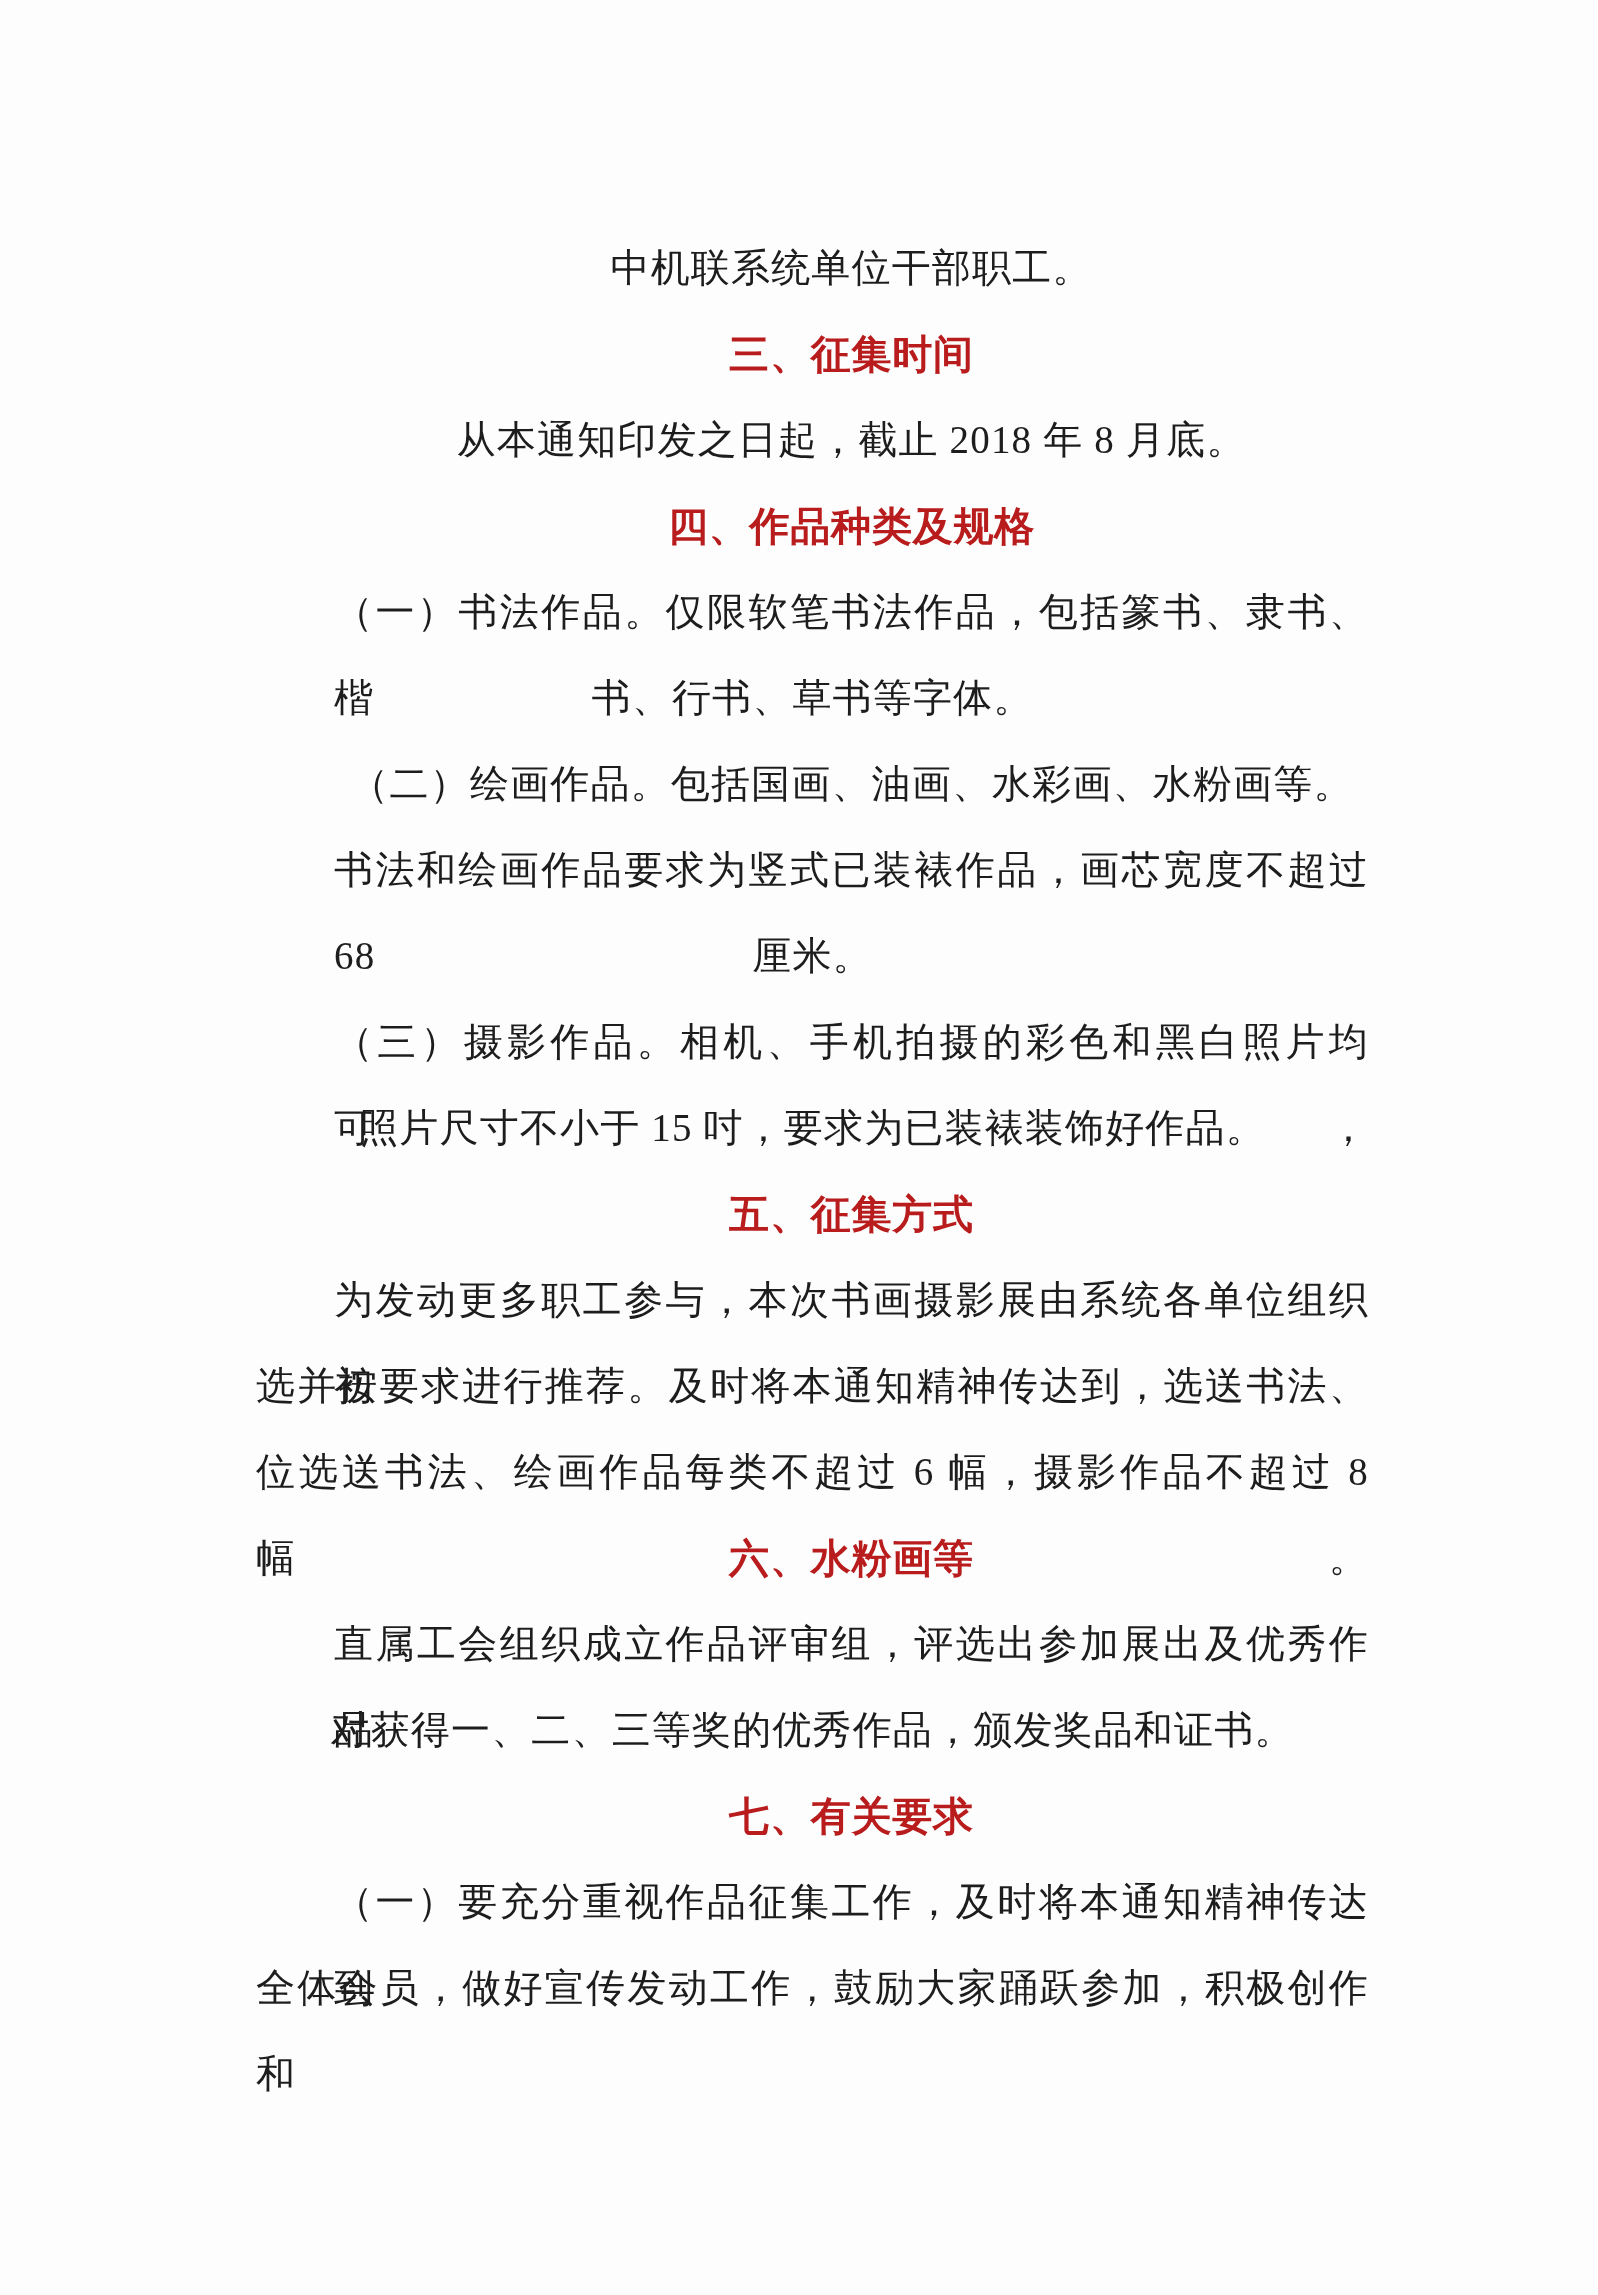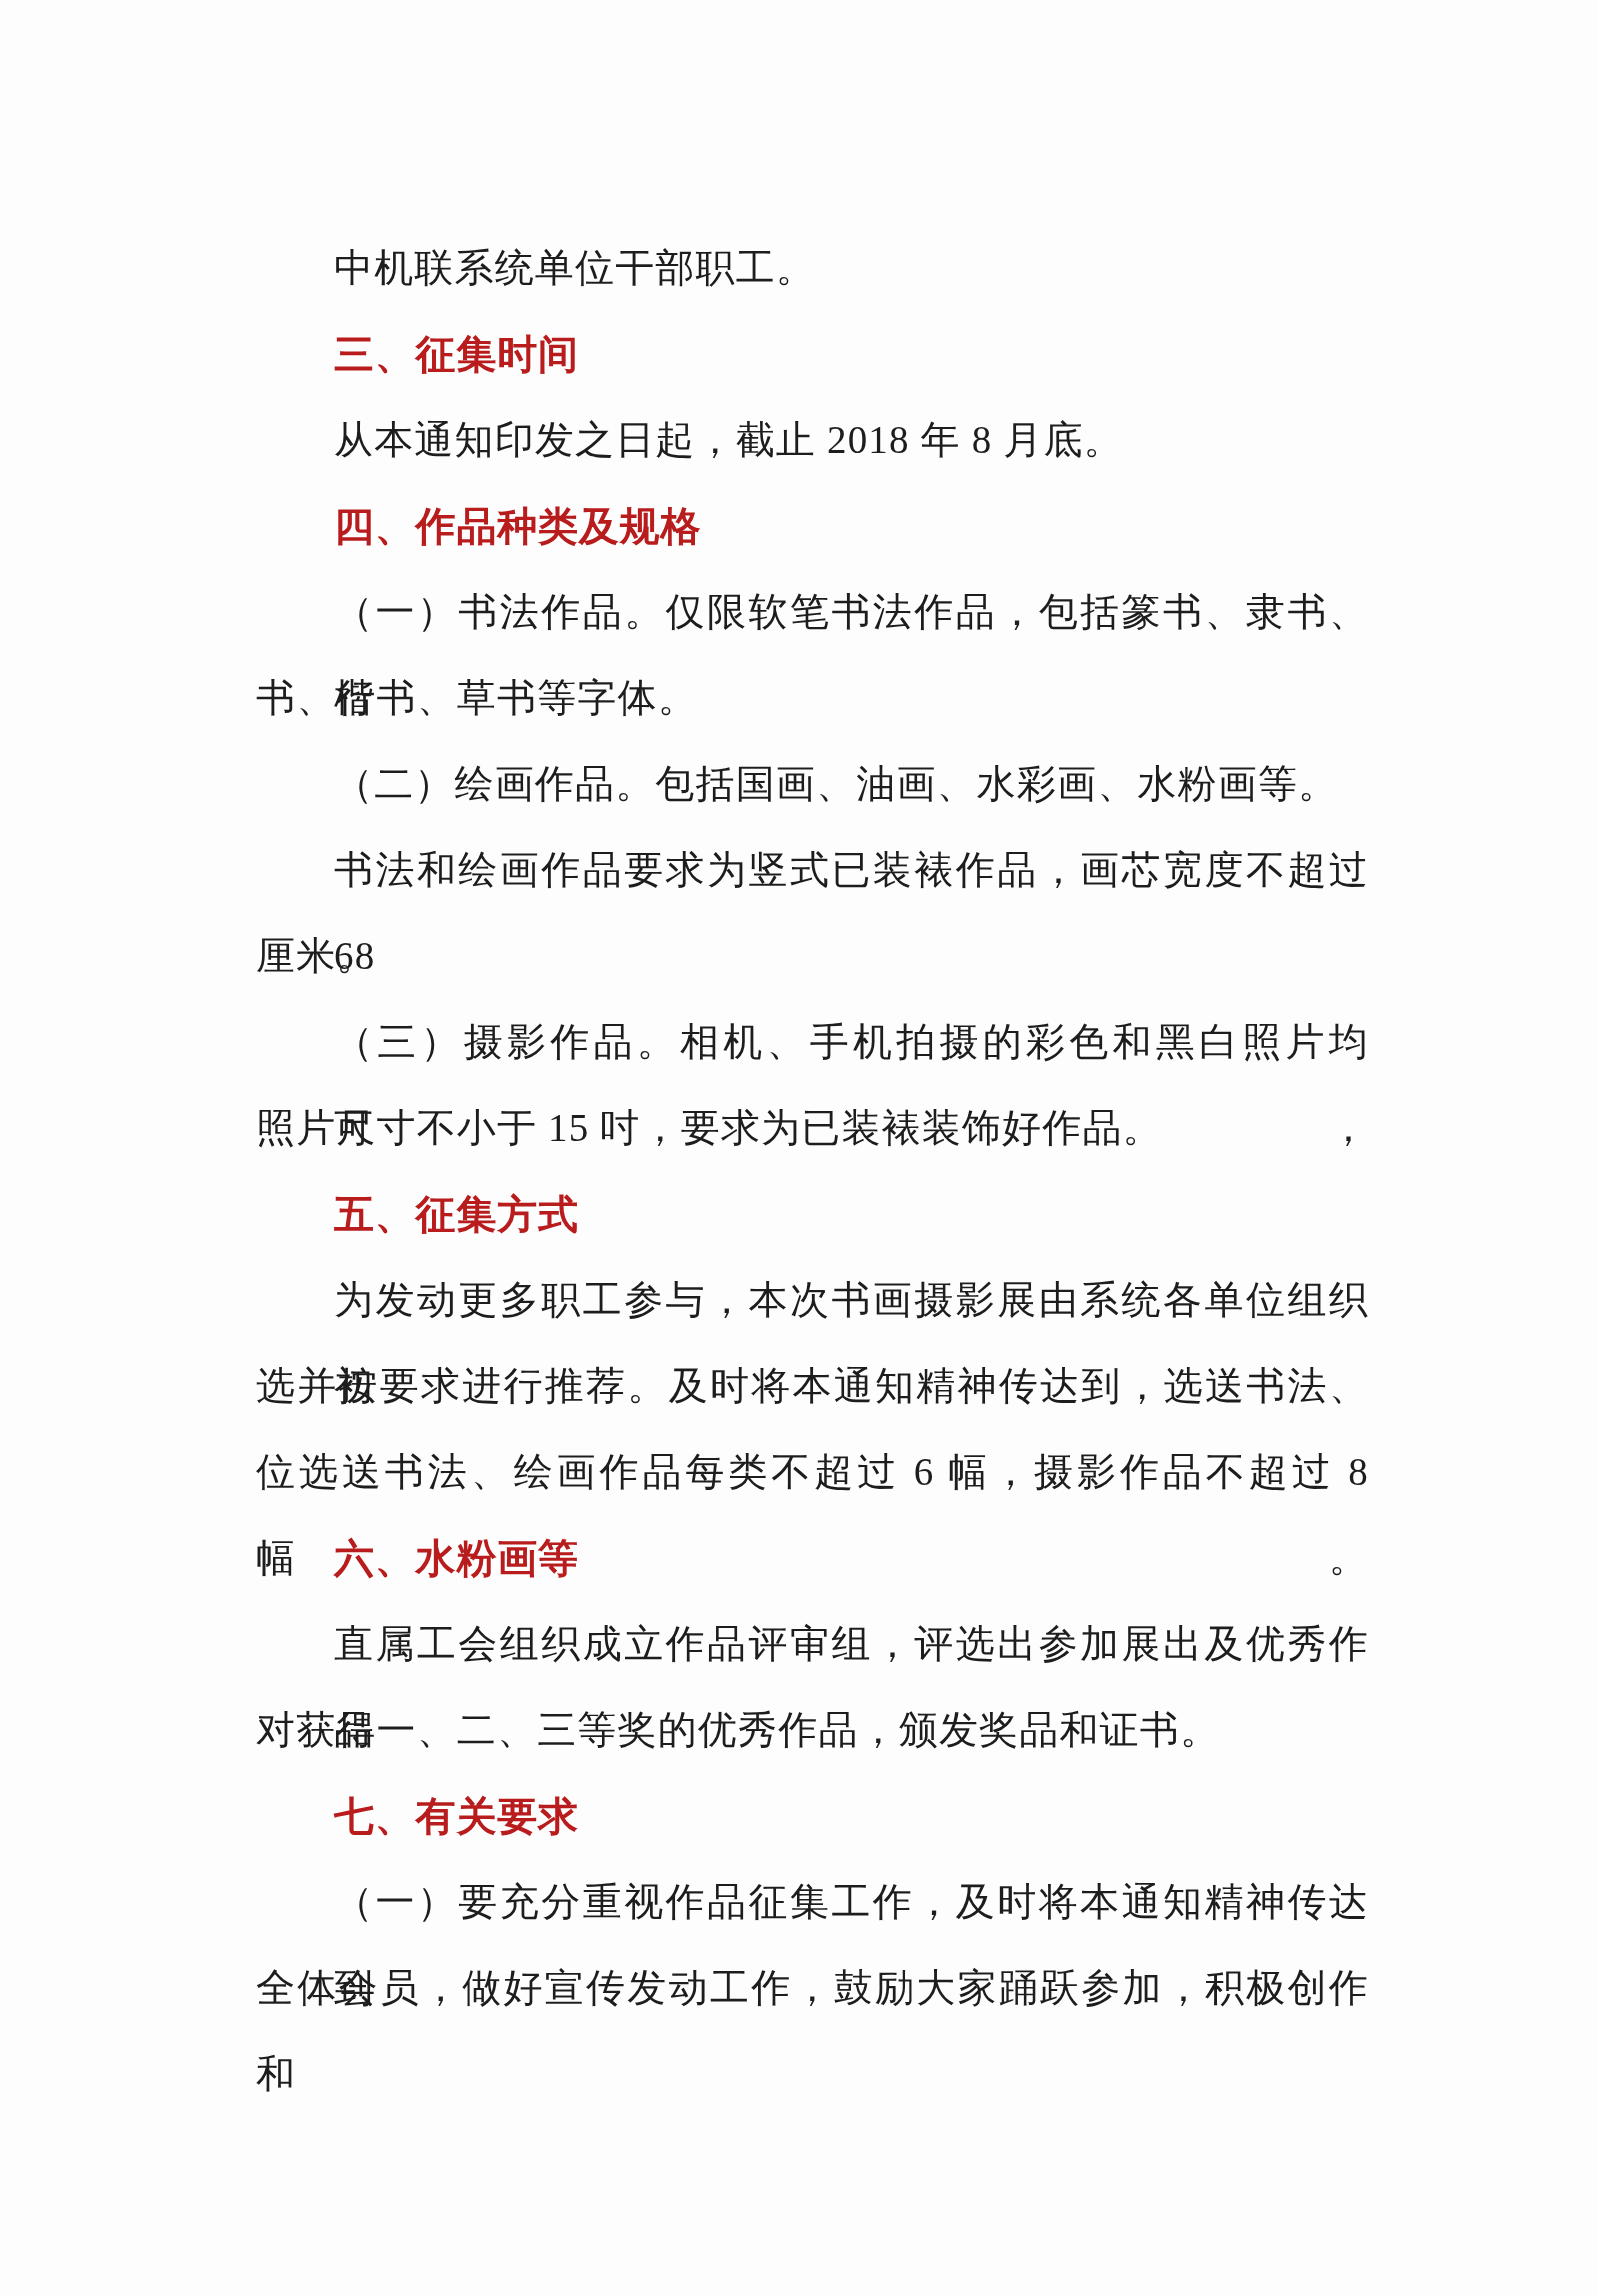--- a/index.html
+++ b/index.html
@@ -27,21 +27,21 @@
     top: 225px;
     width: 1113px;
     color: #1d1d1d;
   }
   .line {
     height: 86px;
     line-height: 86px;
     font-size: 39px;
     letter-spacing: 0.03em;
     white-space: normal;
-    text-align: left;
+    text-align: center;
   }
   .line.indent {
     padding-left: 78px;
   }
   .line.just {
     text-align: justify;
     text-align-last: justify;
   }
   .line.heading {
     font-family: "Liberation Sans", "DejaVu Sans", sans-serif;

